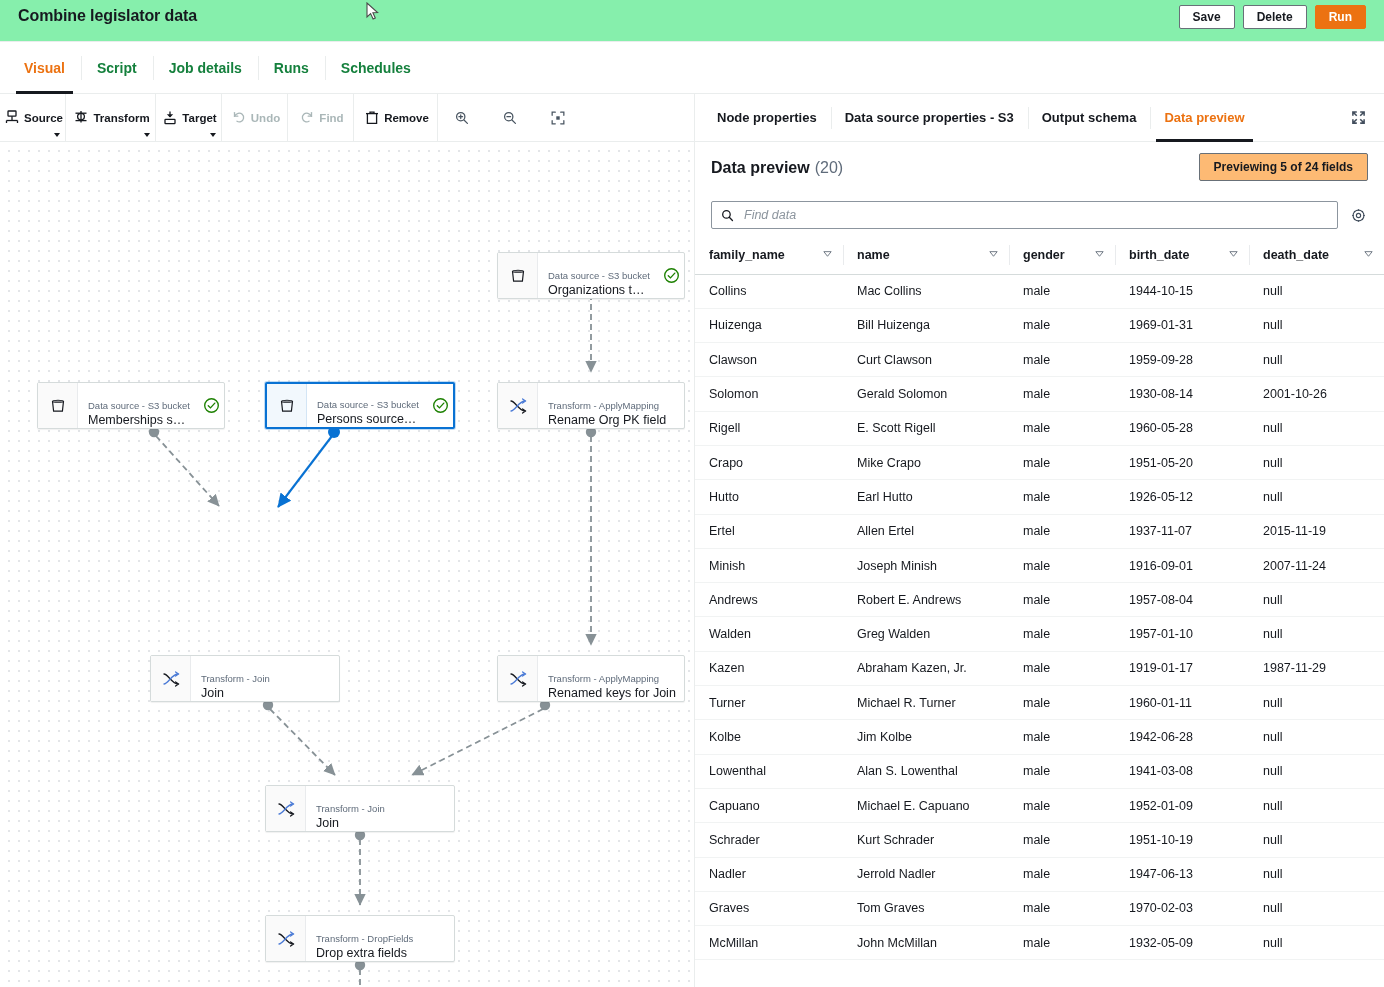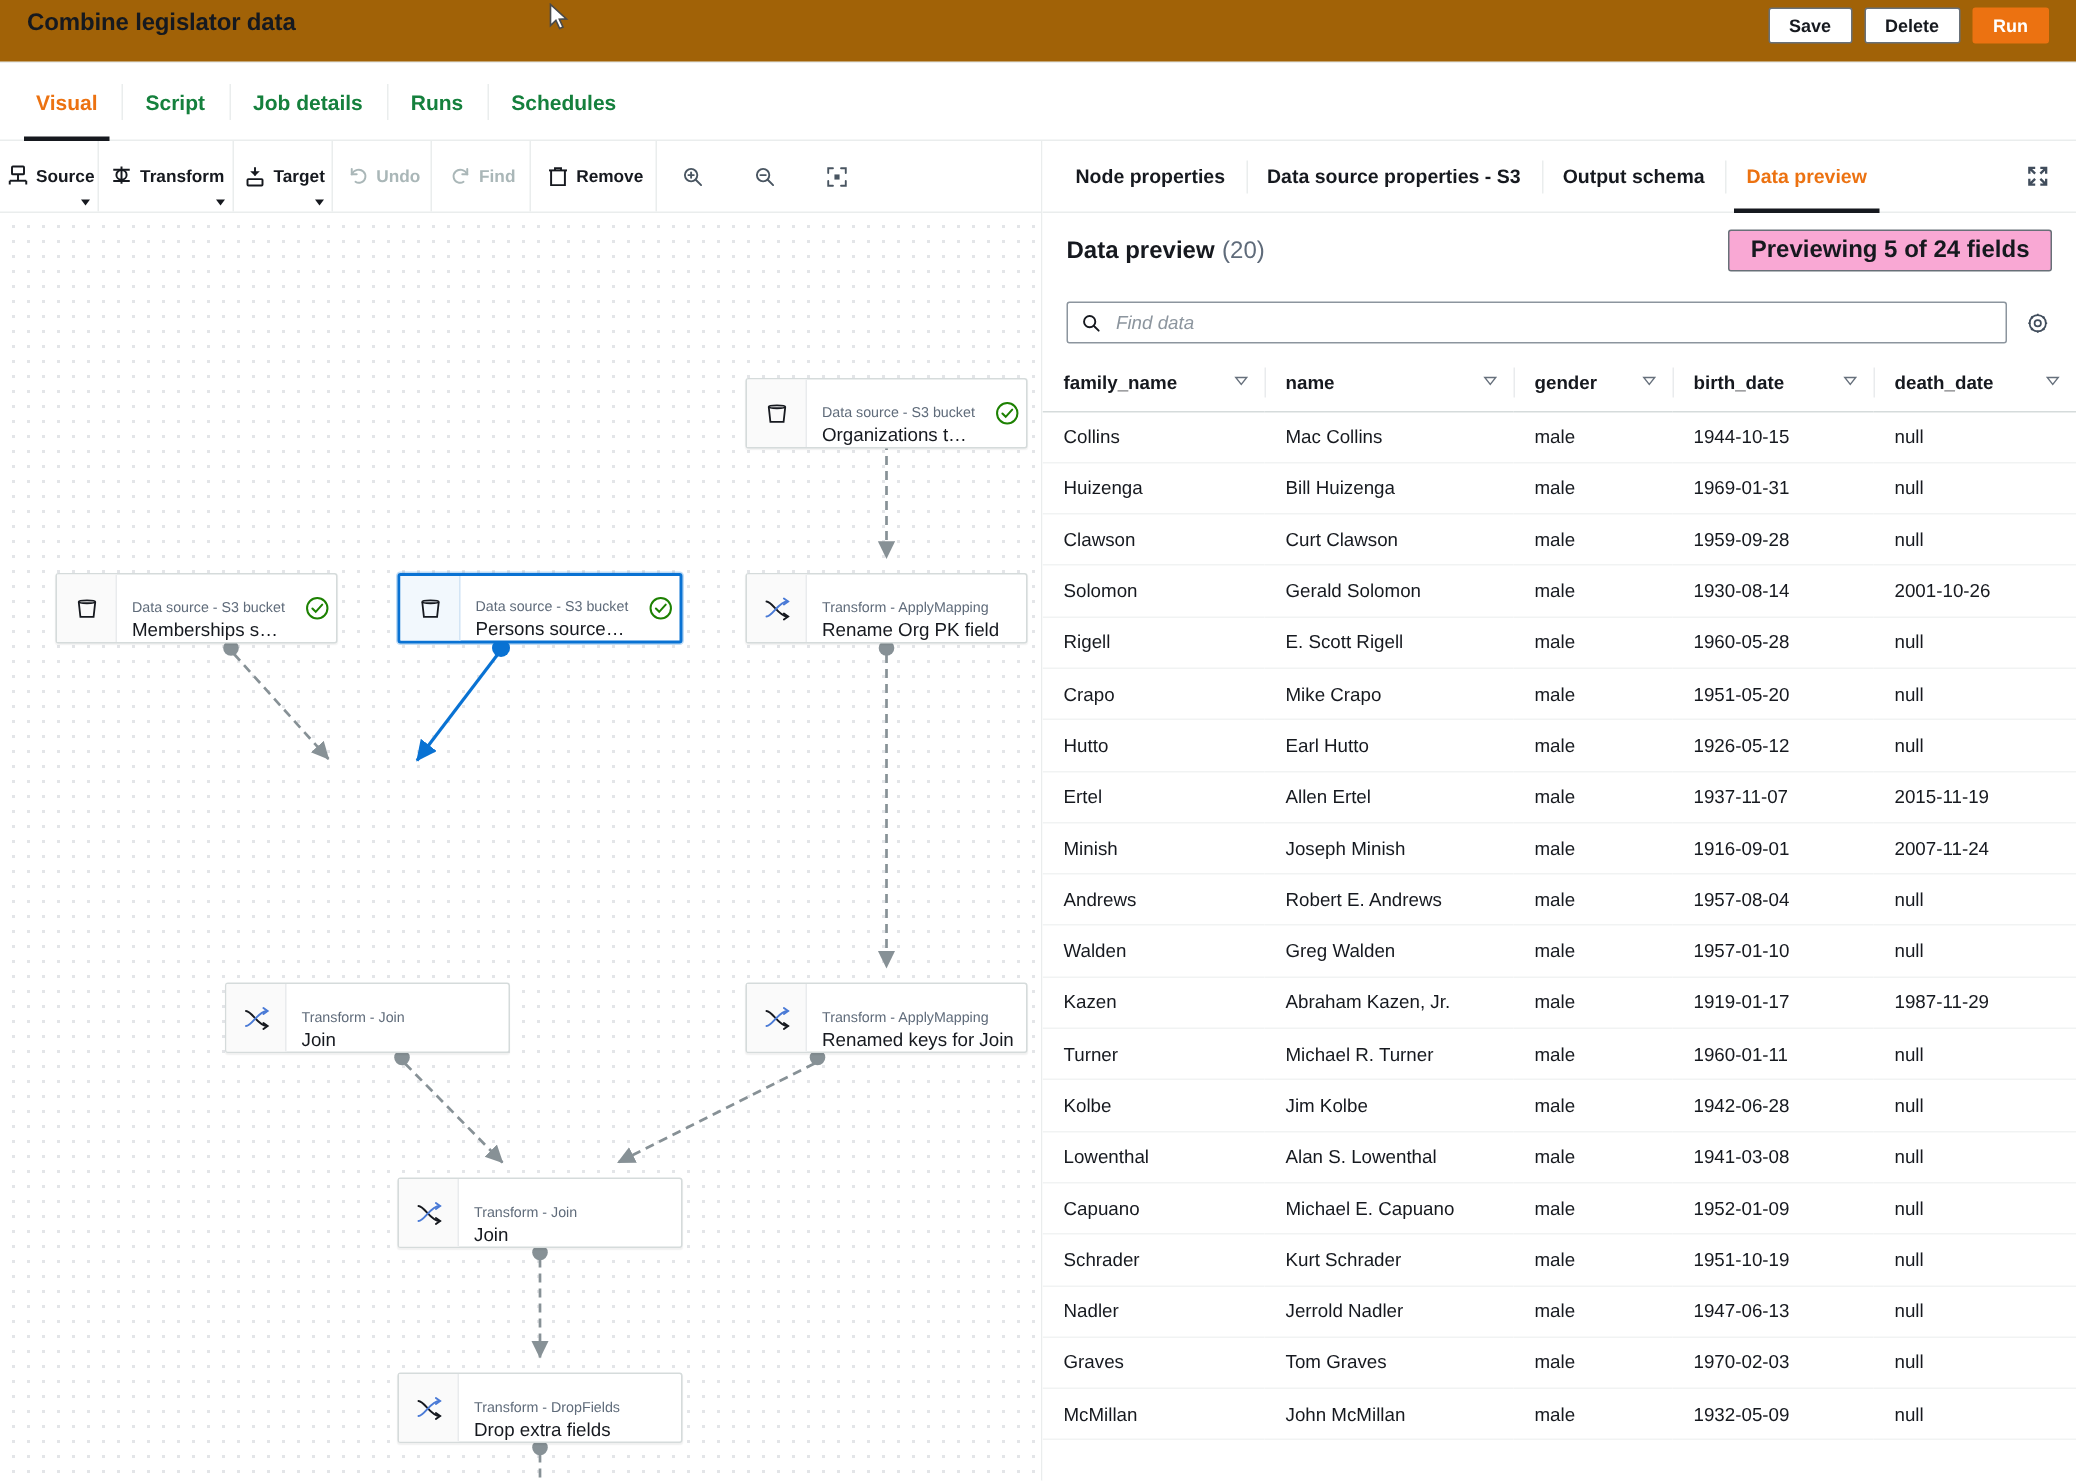--- a/index.html
+++ b/index.html
@@ -8,21 +8,21 @@
     width: 1384px; height: 987px;
     background: #ffffff;
     font-family: "Liberation Sans", sans-serif;
     color: #16191f;
     overflow: hidden;
   }
 
   
   .titlebar {
     position: absolute; left: 0; top: 0; width: 1384px; height: 42px;
-    background: #a16207;
+    background: #86efac;
     border-bottom: 1px solid #eaeded;
   }
   .job-title {
     position: absolute; left: 18px; top: 7px;
     font-size: 16px; font-weight: bold; color: #16191f;
     letter-spacing: -0.1px;
   }
   .title-actions {
     position: absolute; right: 18px; top: 5px;
     display: flex; gap: 8px; align-items: center;
@@ -185,22 +185,22 @@
 
   .panel-head {
     position: relative; height: 52px; padding: 0 16px;
     display: flex; align-items: center;
   }
   .panel-title { font-size: 16px; font-weight: bold; color: #16191f; }
   .panel-count { font-size: 16px; font-weight: normal; color: #5f6b7a; margin-left: 5px; }
   .preview-fields-btn {
     position: absolute; right: 16px; top: 11px;
     height: 28px; padding: 0 14px;
-    background: #f9a8d4; border: 1px solid #687078; border-radius: 2px;
-    font-size: 16px; font-weight: bold; color: #16191f;
+    background: #fdba74; border: 1px solid #687078; border-radius: 2px;
+    font-size: 12px; font-weight: bold; color: #16191f;
     display: flex; align-items: center; cursor: pointer;
   }
 
   .search-row {
     position: relative; height: 42px; padding: 0 16px;
     display: flex; align-items: center; gap: 10px;
   }
   .search-box {
     position: relative; flex: 1; height: 28px;
     border: 1px solid #8c959e; border-radius: 2px;

